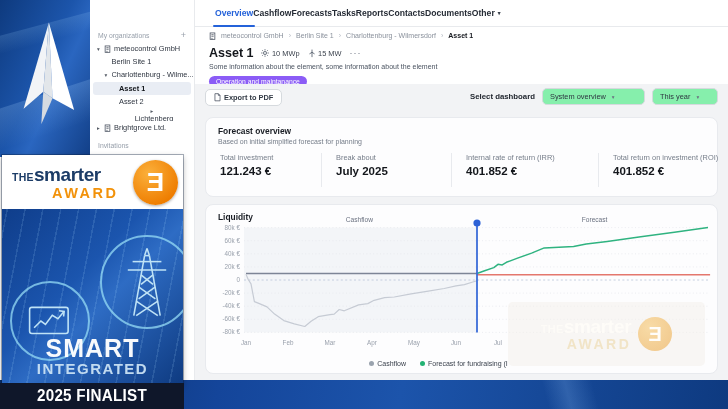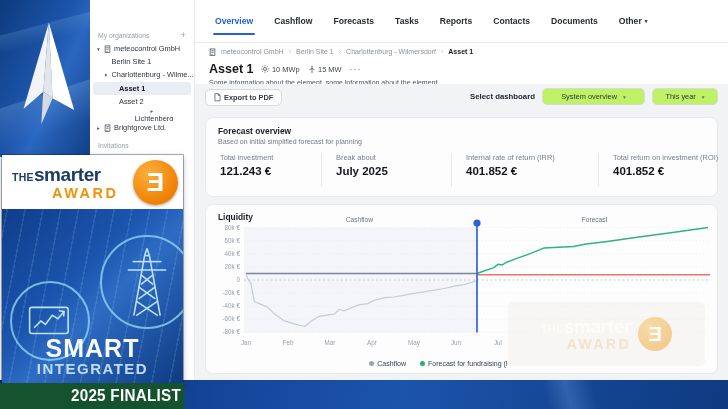--- a/index.html
+++ b/index.html
@@ -15,22 +15,22 @@
   .side-header .plus{font-size:9px;color:#9aa1ac;cursor:pointer;line-height:1}
   .side-header.inv{margin-top:5px}
   .tree-row{display:flex;align-items:center;height:13.2px;font-size:7.4px;color:#2e3540;cursor:pointer}
   .tree-row .arrow{width:7px;font-size:5.5px;color:#555c66;flex:0 0 auto}
   .tree-row .bld{margin-right:3px;flex:0 0 auto;display:inline-flex}
   .tree-row .lbl{white-space:nowrap;overflow:hidden}
   .tree-row.selected{background:#e9edf4;border-radius:3px;margin:0 3px;font-weight:bold;color:#14171c}
 
   
   .main{position:absolute;left:195px;top:0;width:533px;height:383px;background:#fff;z-index:1}
-  .tabbar{height:43px;background:#fff;border-bottom:1px solid #e8eaed;display:flex;
-          align-items:center;padding-left:20px;gap:21px}
+  .tabbar{height:27px;background:#fff;border-bottom:1px solid #e8eaed;display:flex;
+          align-items:center;padding-left:20px;}
   .tab{font-size:8.6px;font-weight:600;color:#252b35;height:27px;display:flex;
        align-items:center;position:relative;cursor:pointer;white-space:nowrap}
   .tab.active{color:#2462d9}
   .tab.active:after{content:'';position:absolute;left:-2px;right:-2px;bottom:0;height:2px;
                     background:#2462d9;border-radius:2px}
   .tab .chev{font-size:5.5px;margin-left:3px;color:#3a414c}
 
   .crumbs{height:17px;display:flex;align-items:center;padding-left:14px;gap:5px;
           font-size:7px;color:#8a919c;background:#fff}
   .crumbs .bld{display:inline-flex}
@@ -46,21 +46,21 @@
   .desc{font-size:7px;color:#4a5360;margin-top:3px}
   .badge{display:inline-block;margin-top:4px;background:#8b5cf6;color:#fff;font-size:6.8px;
          padding:2px 7px;border-radius:8px}
 
   .dash{position:absolute;left:0;top:84px;width:533px;height:299px;background:#f2f3f5}
   .export-btn{position:absolute;left:10px;top:5px;display:inline-flex;align-items:center;gap:3px;
               background:#fff;border:1px solid #d6dade;border-radius:5px;padding:3px 8px;
               font-size:7.4px;font-weight:600;color:#323a45;cursor:pointer}
   .dash-controls{position:absolute;right:10px;top:4px;display:flex;align-items:center;gap:7px}
   .ctl-label{font-size:7.8px;font-weight:bold;color:#1c212a}
-  .select{display:flex;align-items:center;justify-content:center;background:#bef264;
+  .select{display:flex;align-items:center;justify-content:flex-start;background:#86efac;
           border:1px solid #d6dade;border-radius:5px;height:17px;padding:0 7px;
           font-size:7.4px;color:#2e3540;cursor:pointer}
   .select.dashboard{width:103px}
   .select.period{width:66px}
   .select .chev{color:#6b7280;font-size:5.5px;margin-left:6px}
 
   .card{position:absolute;background:#fdfdfe;border:1px solid #e8eaee;border-radius:8px}
   #forecast-card{left:10px;top:33px;width:513px;height:80px;padding:8px 0 0 12px}
   .card-title{font-size:8.4px;font-weight:bold;color:#181c23}
   .card-sub{font-size:7px;color:#757d89;margin-top:2px}
@@ -124,22 +124,22 @@
               background:repeating-linear-gradient(105deg,transparent 0 16px,rgba(170,220,255,.14) 16px 17.5px);
               transform:rotate(-4deg)}
   .emblem{position:absolute;border:2px solid rgba(150,220,246,.75);border-radius:50%;
           display:flex;align-items:center;justify-content:center}
   .emblem.chart{left:8px;top:72px;width:80px;height:80px}
   .emblem.pylon{left:98px;top:26px;width:94px;height:94px}
   .award-text{position:absolute;left:0;right:0;bottom:8px;text-align:center;line-height:1.05}
   .at-smart{font-size:25px;font-weight:bold;letter-spacing:1px;color:#fff;opacity:.97}
   .at-integrated{font-size:15px;font-weight:bold;letter-spacing:1.5px;color:#cfe6f7;opacity:.92}
   .at-energy{font-size:23px;font-weight:bold;letter-spacing:2px;color:#e2f1fc;opacity:.96}
-  .finalist{position:absolute;left:0;top:383px;width:184px;height:26px;background:#14532d;z-index:8;
-            display:flex;align-items:center;justify-content:flex-end}
+  .finalist{position:absolute;left:0;top:383px;width:184px;height:26px;background:#0f172a;z-index:8;
+            display:flex;align-items:center;justify-content:center}
   .finalist span{color:#fff;font-weight:bold;font-size:16px;letter-spacing:.3px;transform:scaleX(.95)}
 </style>
 </head>
 <body>
 
 <div class="stage">
 
   <aside class="sidebar" id="sidebar">
       <div class="side-header">
         <span>My organizations</span>

